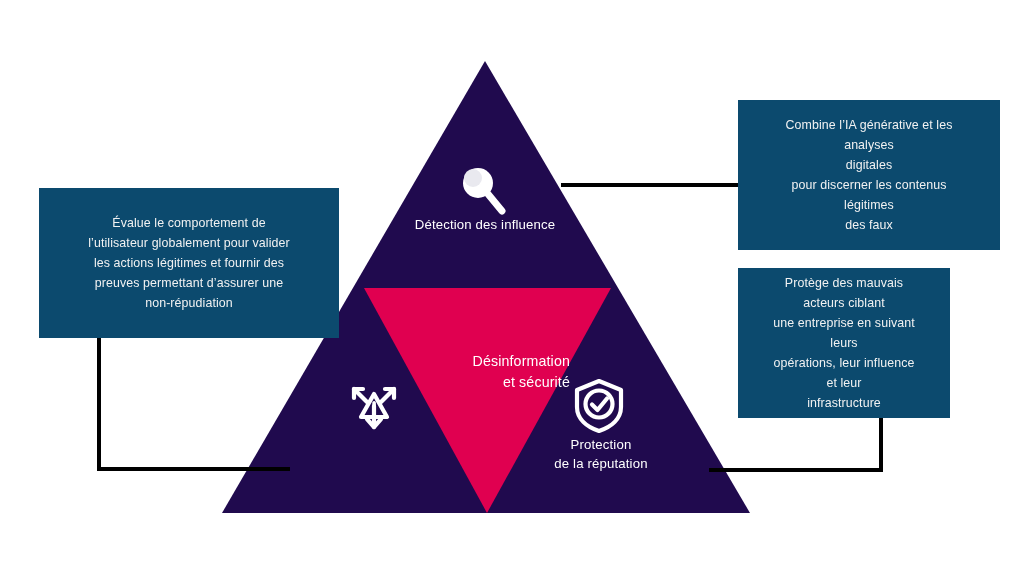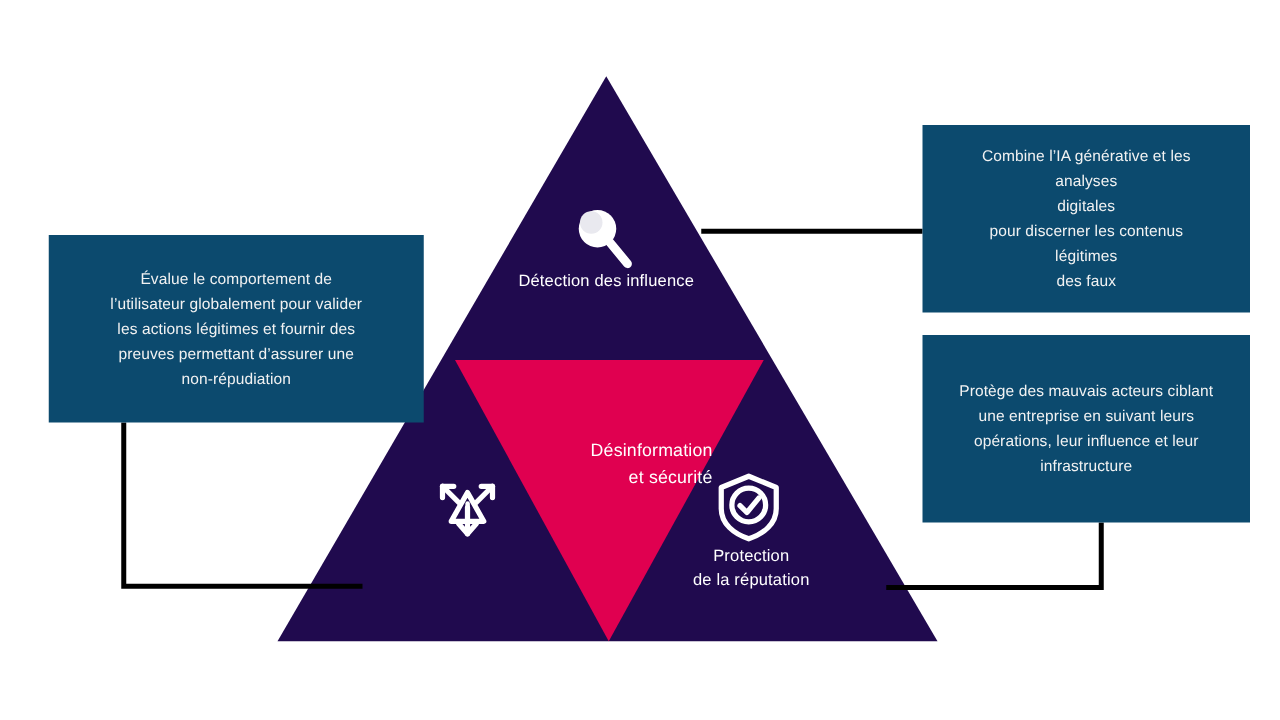--- a/index.html
+++ b/index.html
@@ -44,21 +44,21 @@
   }
   .callout .ctext {
     font-size: 12.4px;
     line-height: 1.62;
     letter-spacing: 0.1px;
     white-space: pre-line;
   }
 
   #callout-left  { left: 27px;  top: 188px; width: 300px; height: 150px; margin-left: 12px; }
   #callout-top-right    { left: 738px; top: 100px; width: 262px; height: 150px; }
-  #callout-bottom-right { left: 738px; top: 268px; width: 262px; height: 150px; }
+  #callout-bottom-right { left: 738px; top: 268px; width: 212px; height: 150px; }
 
   
   .tri-label {
     position: absolute;
     color: #ffffff;
     text-align: center;
     font-size: 13.2px;
     line-height: 1.45;
     letter-spacing: 0.15px;
     white-space: pre-line;

